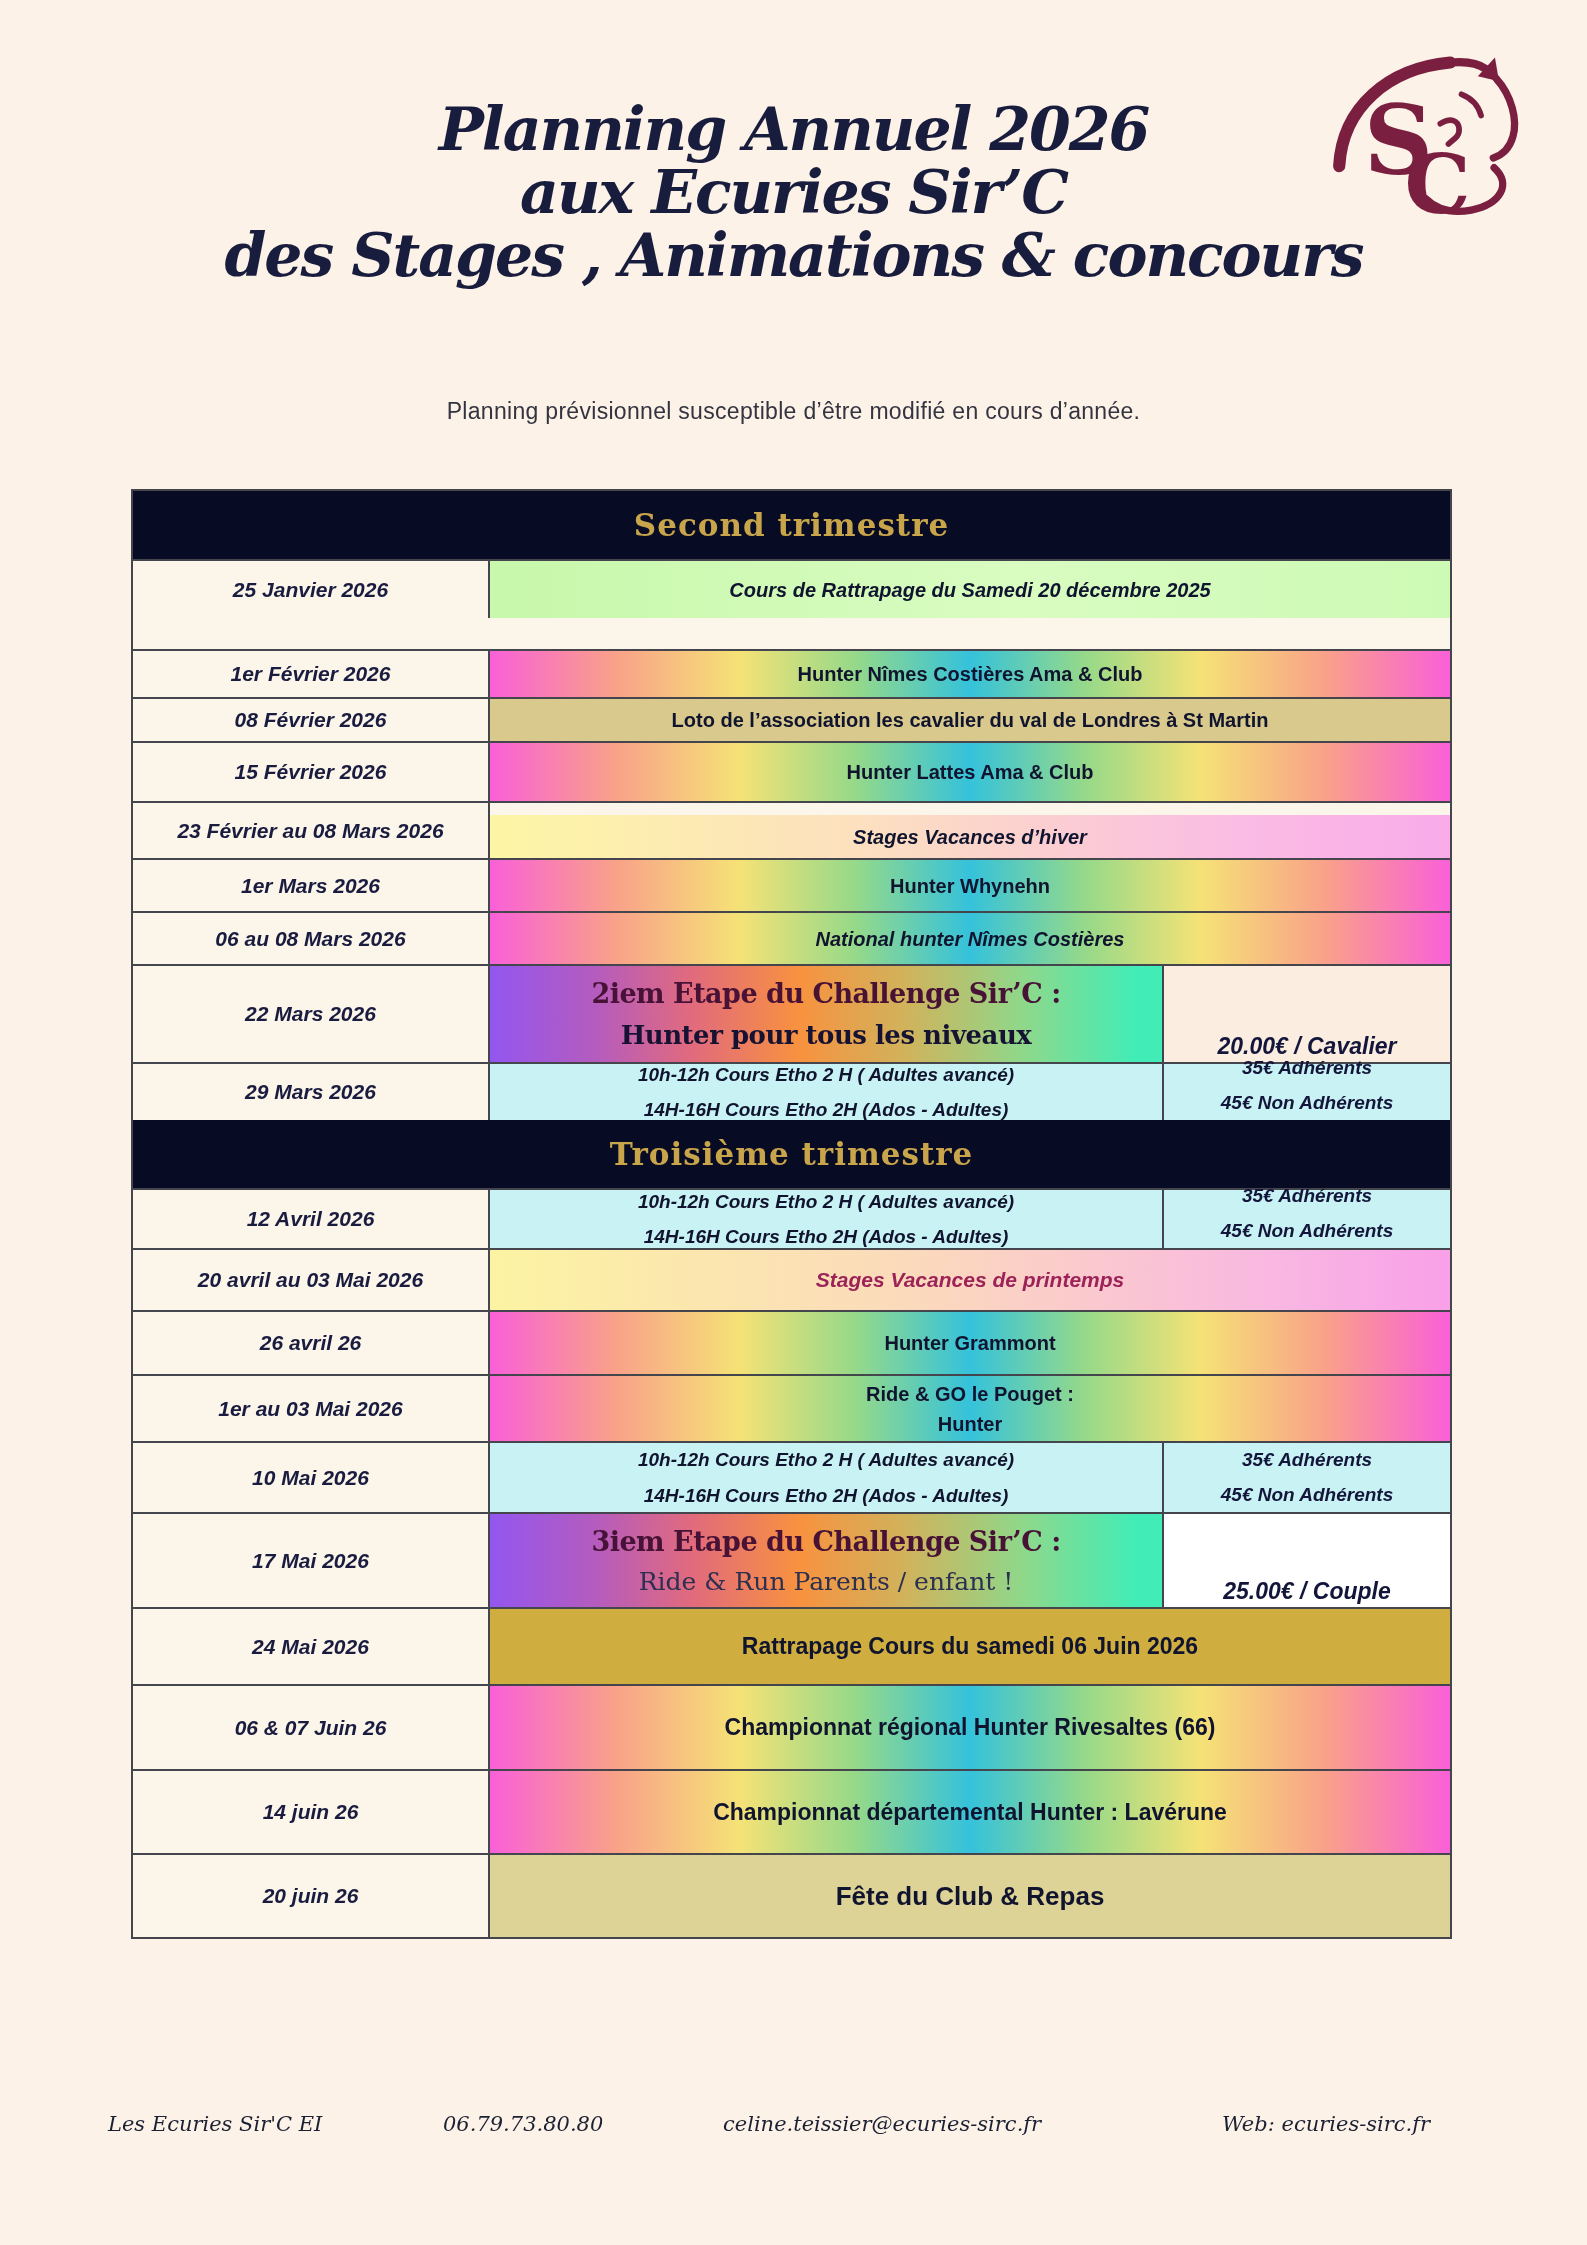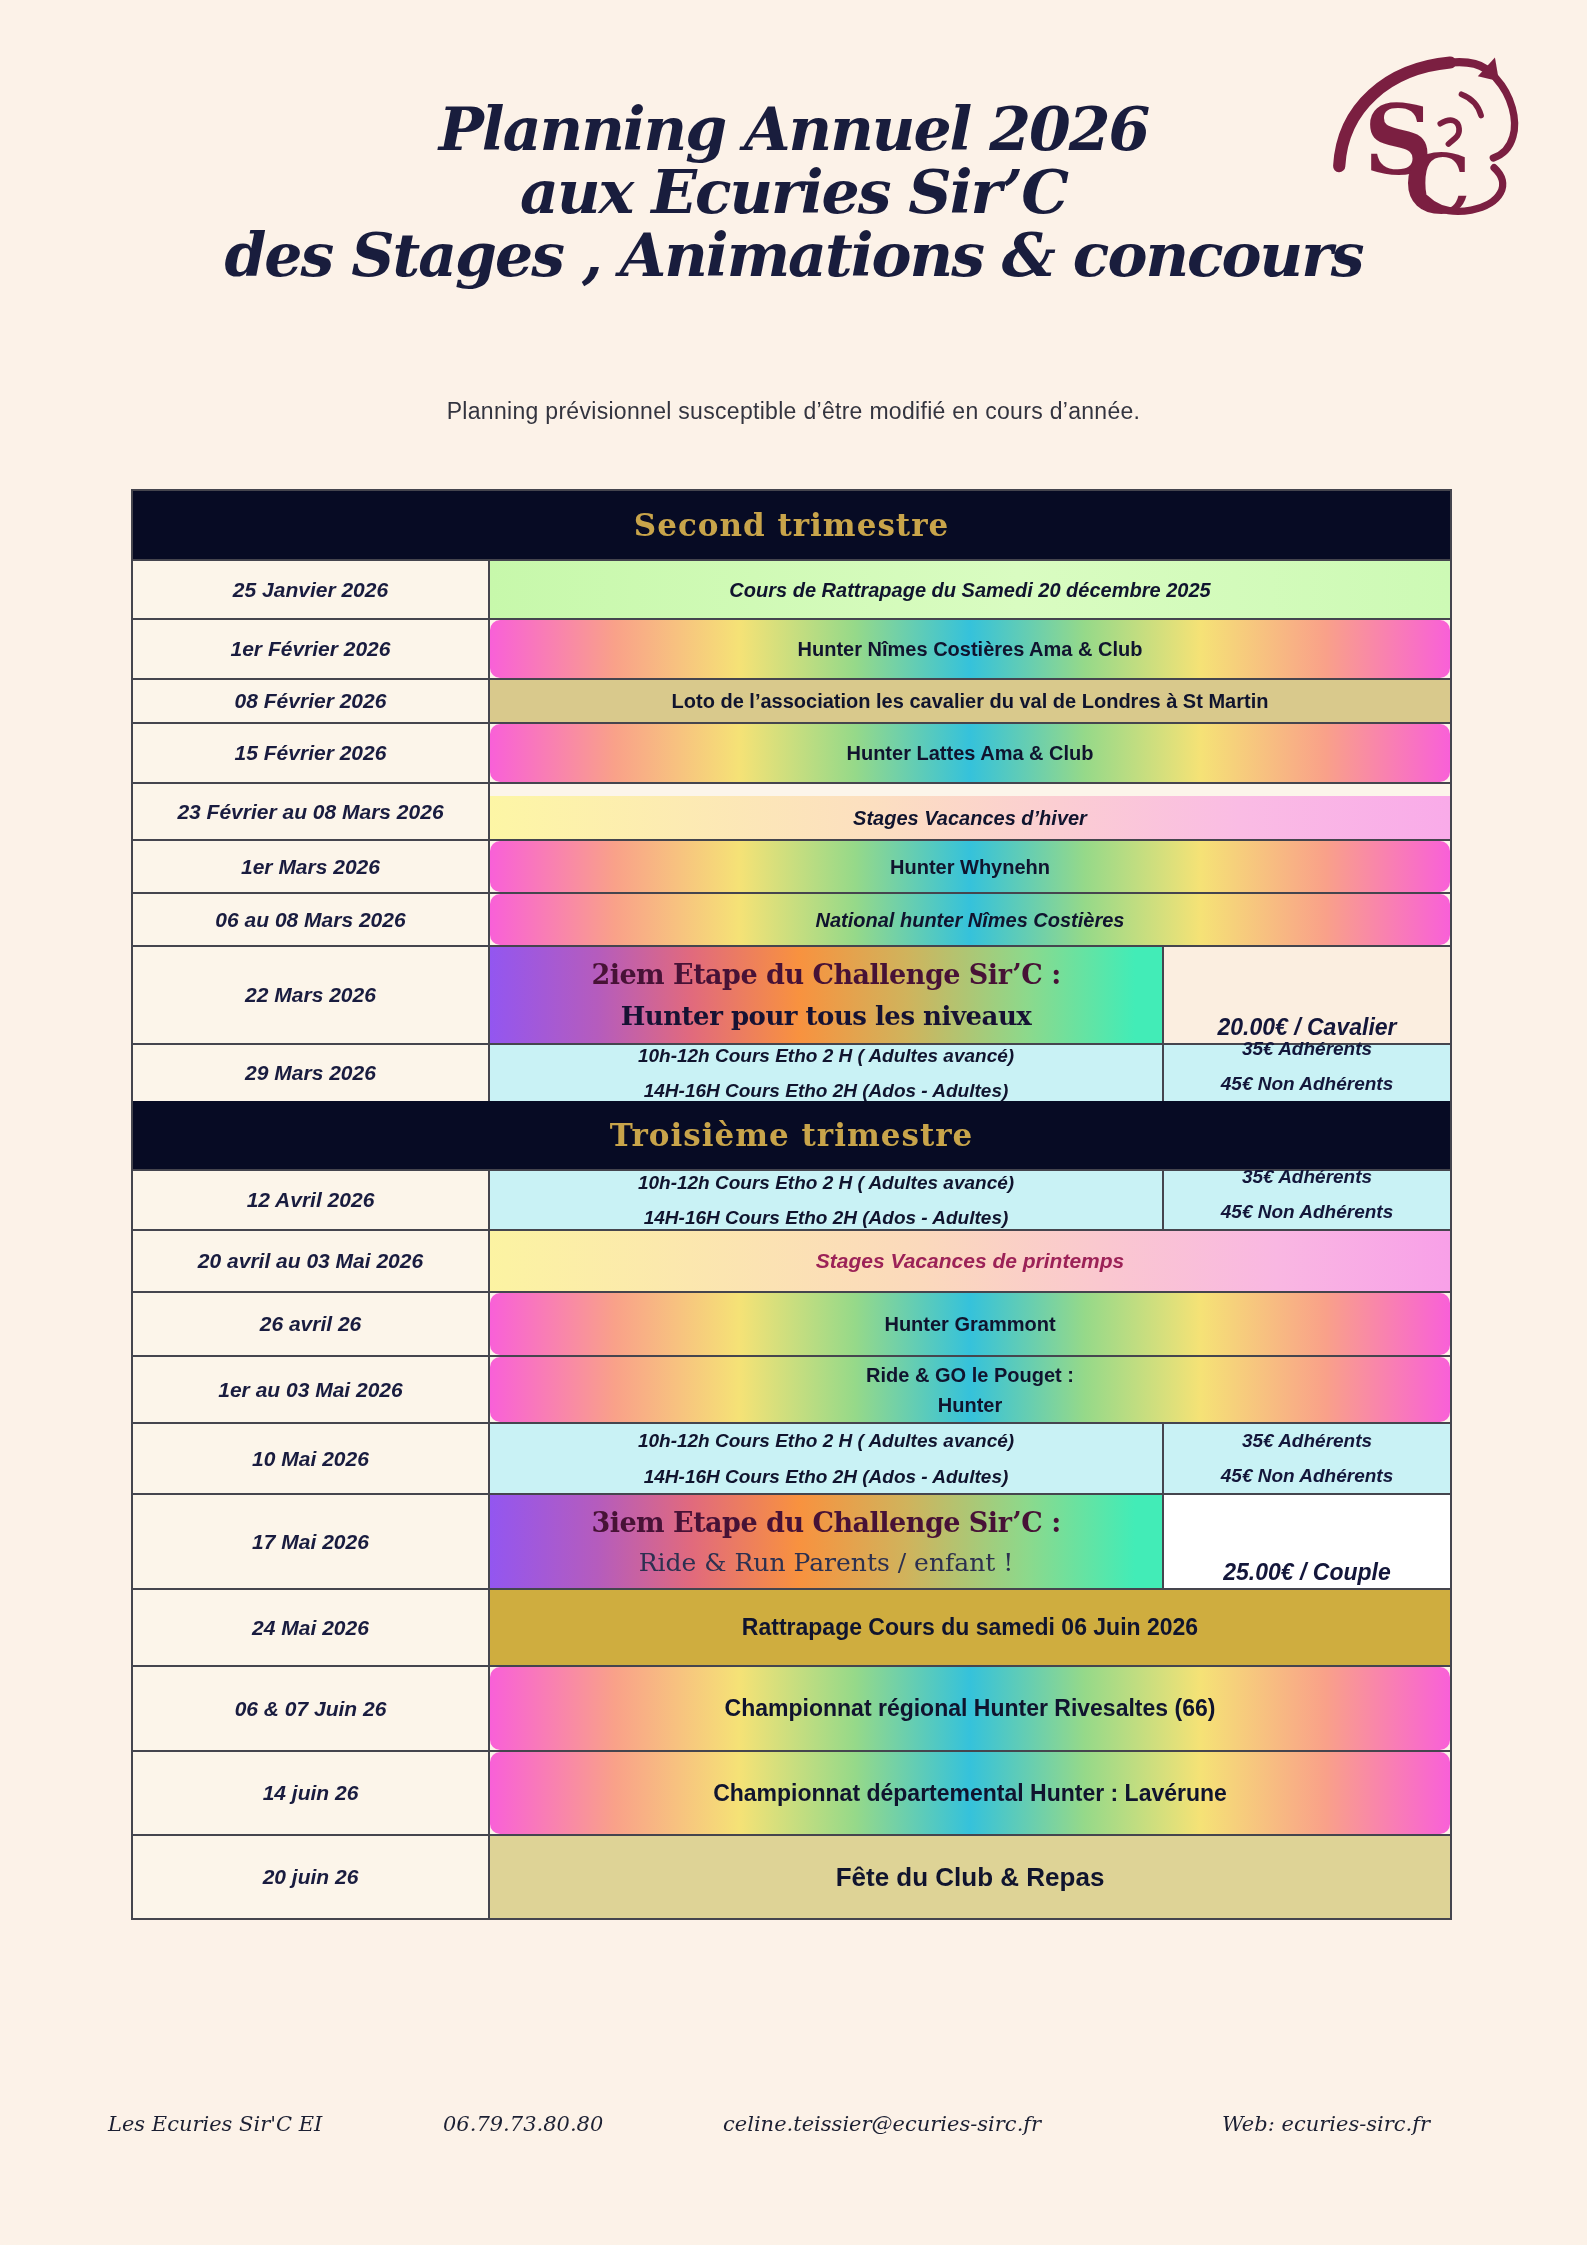--- a/index.html
+++ b/index.html
@@ -57,21 +57,21 @@
   .t-big{font-size:23px;line-height:1.4;}
   .t-fete{font-size:26px;}
   .t-etho{font-style:italic;font-size:19px;line-height:1.85;}
   .t-ch-title{font-family:"DejaVu Serif",serif;font-size:27px;color:#471236;line-height:1.6;letter-spacing:-.5px;}
   .t-ch-bold{font-family:"DejaVu Serif",serif;font-size:26px;color:#161233;line-height:1.6;letter-spacing:-.5px;}
   .t-ch-serif{font-family:"DejaVu Serif",serif;font-weight:normal;font-size:25px;color:#2c3050;line-height:1.55;}
   .t-magenta{font-style:italic;color:#9c2257;font-size:21px;text-align:center;}
   .price-line{font-weight:bold;font-style:italic;color:#13163a;font-size:23px;line-height:1.4;}
   .price-line.small{font-size:19px;line-height:1.85;}
   .bg-green{background:linear-gradient(90deg,#c7f8ab,#d9fcc1 55%,#cdfab5);}
-  .bg-rainbow{background:linear-gradient(90deg,#f960d8 0%,#f9a189 13%,#f5e276 26%,#96d989 38%,#35c2db 50%,#96d989 62%,#f5e276 74%,#f9a189 87%,#f960d8 100%);border-radius:10px;}
+  .bg-rainbow{background:linear-gradient(90deg,#f960d8 0%,#f9a189 13%,#f5e276 26%,#96d989 38%,#35c2db 50%,#96d989 62%,#f5e276 74%,#f9a189 87%,#f960d8 100%);}
   .bg-tan{background:#d9c98c;}
   .bg-pastel{background:linear-gradient(90deg,#fdf6a5 0%,#fcdfc0 40%,#fabce4 78%,#f9abe9 100%);margin-top:12px;}
   .bg-cyan{background:#c9f2f5;}
   .bg-challenge{background:linear-gradient(90deg,#9356f0 0%,#b55cbd 16%,#e16a7d 30%,#f8923f 46%,#d0b35c 62%,#8cd98c 80%,#42ecb7 96%);}
   .bg-printemps{background:linear-gradient(90deg,#fcf3a2 0%,#fbd9bc 45%,#f9b7e2 82%,#f8a0e8 100%);}
   .bg-mustard{background:#cfad3f;}
   .bg-tan2{background:#ded396;}
   .bg-cream{background:#fbeee0;}
   .bg-white{background:#ffffff;}
   .footer{position:absolute;top:2112px;left:0;width:100%;
@@ -113,21 +113,21 @@
         <span>Second trimestre</span>
       </div>
       <div class="row" style="height: 59px;">
         <div class="cell date-cell">
           <span>25 Janvier 2026</span>
         </div>
         <div class="cell event-cell bg-green">
           <div class="ev-line t-italic">Cours de Rattrapage du Samedi 20 décembre 2025</div>
         </div>
       </div>
-      <div class="row" style="height: 60px;">
+      <div class="row" style="height: 48px; margin-top: 31px;">
         <div class="cell date-cell">
           <span>1er Février 2026</span>
         </div>
         <div class="cell event-cell bg-rainbow">
           <div class="ev-line">Hunter Nîmes Costières  Ama &amp; Club</div>
         </div>
       </div>
       <div class="row" style="height: 44px;">
         <div class="cell date-cell">
           <span>08 Février 2026</span>

